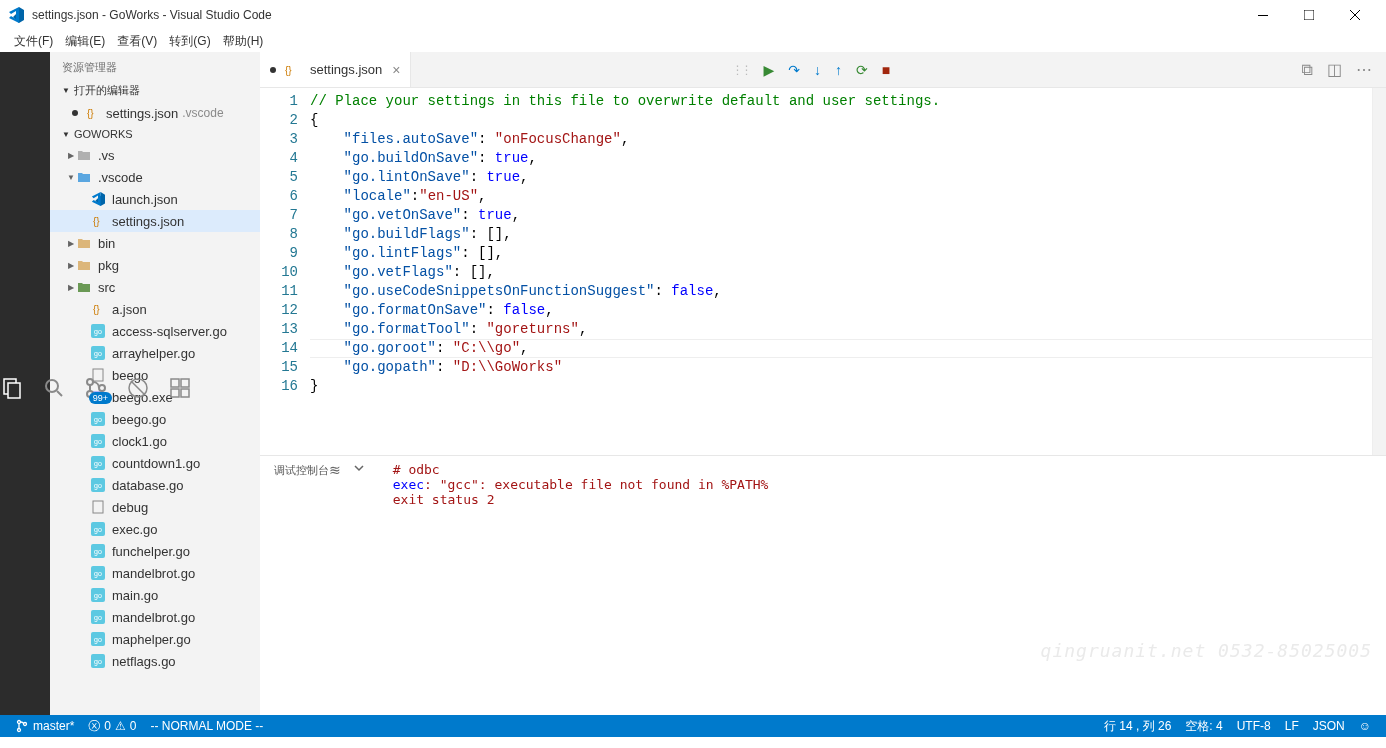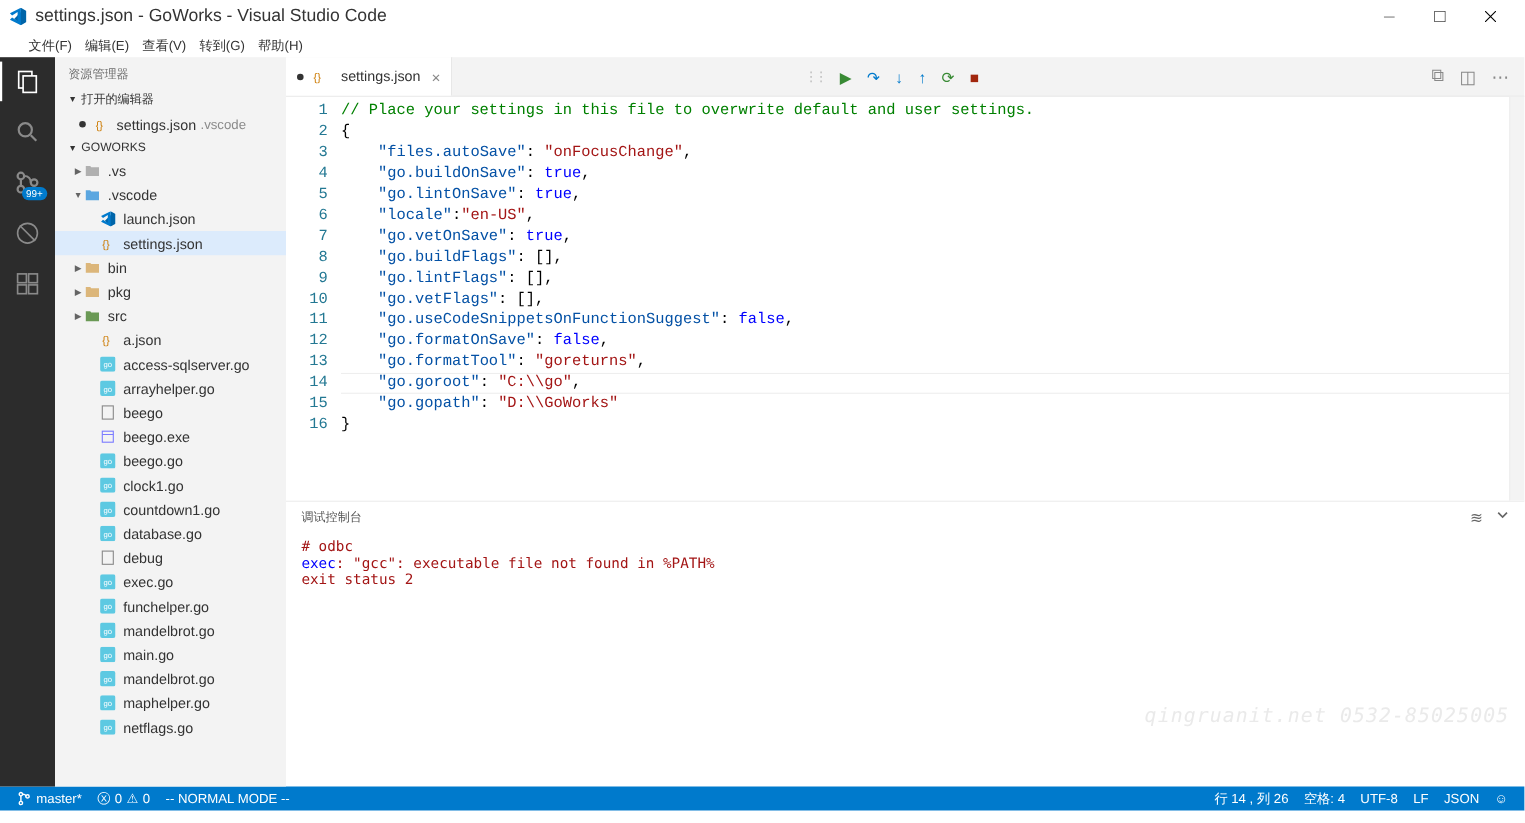--- a/index.html
+++ b/index.html
@@ -1,25 +1,25 @@
 <!DOCTYPE html>
 <html><head>
 <meta charset="utf-8">
 <style>
   * { box-sizing: border-box; margin: 0; padding: 0; }
   body { font-family: "Segoe UI", "Microsoft YaHei", sans-serif; font-size: 12px; background: #fff; color: #333; overflow: hidden; width: 1386px; height: 748px; }
   .titlebar { height: 30px; display: flex; align-items: center; padding: 0 8px; background:#fff; }
   .titlebar .vslogo { width: 16px; height: 16px; margin-right: 8px; }
-  .titlebar .title { flex:1; font-size: 16px; }
+  .titlebar .title { flex:1; font-size: 12px; }
   .titlebar .wincontrols { display:flex; gap: 0; }
   .titlebar .wincontrols div { width: 46px; height: 30px; display:flex; align-items:center; justify-content:center; }
-  .menubar { height: 22px; display:flex; align-items:center; padding: 0 20px; background:#fff; }
+  .menubar { height: 22px; display:flex; align-items:center; padding: 0 8px; background:#fff; }
   .menubar .mitem { padding: 2px 6px; font-size: 12px; }
   .main { display:flex; height: 663px; }
-  .activitybar { width: 50px; background:#2c2c2c; display:flex; flex-direction:column; align-items:center; padding-top:8px; gap:18px;text-decoration:underline; }
+  .activitybar { width: 50px; background:#2c2c2c; display:flex; flex-direction:row; align-items:center; padding-top:8px; gap:18px;text-decoration:underline; }
   .activitybar .aicon { width:28px; height:28px; display:flex; align-items:center; justify-content:center; color:#8a8a8a; position:relative; }
   .activitybar .aicon.active { color:#fff; }
   .activitybar .aicon.active::before { content:""; position:absolute; left:-11px; top:-4px; width:2px; height:36px; background:#fff; }
   .badge { position:absolute; bottom:-2px; right:-4px; background:#007acc; color:#fff; border-radius:8px; font-size:9px; padding:1px 4px; }
   .sidebar { width: 210px; background:#f3f3f3; display:flex; flex-direction:column; }
   .sidebar .header { padding: 8px 12px 4px; font-size:11px; color:#6f6f6f; }
   .section { font-size:11px; color:#333; padding:4px 12px; display:flex; align-items:center; gap:4px; text-transform:uppercase; }
   .section .tri { font-size:8px; }
   .tree { flex:1; overflow:auto; }
   .trow { display:flex; align-items:center; height:22px; font-size:13px; color:#333; padding-left:8px; }
@@ -39,21 +39,21 @@
   .code { flex:1; display:flex; font-family: Consolas, "Courier New", monospace; font-size:14px; position:relative; background:#fff; }
   .gutter { width:50px; text-align:right; color:#237893; padding:4px 12px 4px 0; line-height:19px; }
   .codetxt { flex:1; padding:4px 0; line-height:19px; white-space:pre; position:relative; }
   .hl { position:absolute; left:0; right:0; height:19px; border-top:1px solid #eee; border-bottom:1px solid #eee; }
   .minimap { width:14px; background:#f3f3f3; border-left:1px solid #eee; }
   .c-comment { color:#008000; }
   .c-key { color:#0451a5; }
   .c-str { color:#a31515; }
   .c-punc { color:#000; }
   .c-bool { color:#0000ff; }
-  .panel { height:260px; border-top:1px solid #e7e7e7; display:flex; flex-direction:column; }
+  .panel { height:260px; border-top:1px solid #e7e7e7; display:flex; flex-direction:row; }
   .panelhdr { height:28px; display:flex; align-items:center; padding:0 14px; font-size:11px; color:#555; }
   .panelhdr .pactions { margin-left:auto; display:flex; gap:12px; color:#666; font-size:14px; }
   .panelbody { flex:1; padding:6px 14px; font-family: Consolas, monospace; font-size:13px; position:relative; }
   .panelbody .err { color:#a31515; }
   .panelbody .c-key2 { color:#0000ff; }
   .watermark { position:absolute; right:14px; bottom:54px; color:#eaeaea; font-family: Consolas, monospace; font-size:18px; font-style:italic; letter-spacing:1px; }
   .statusbar { height:22px; background:#007acc; color:#fff; display:flex; align-items:center; font-size:12px; padding:0 8px; }
   .statusbar .sitem { padding:0 7px; display:flex; align-items:center; gap:4px; }
   .statusbar .right { margin-left:auto; display:flex; }
   .bottomline { height:11px; background:#fff; }

